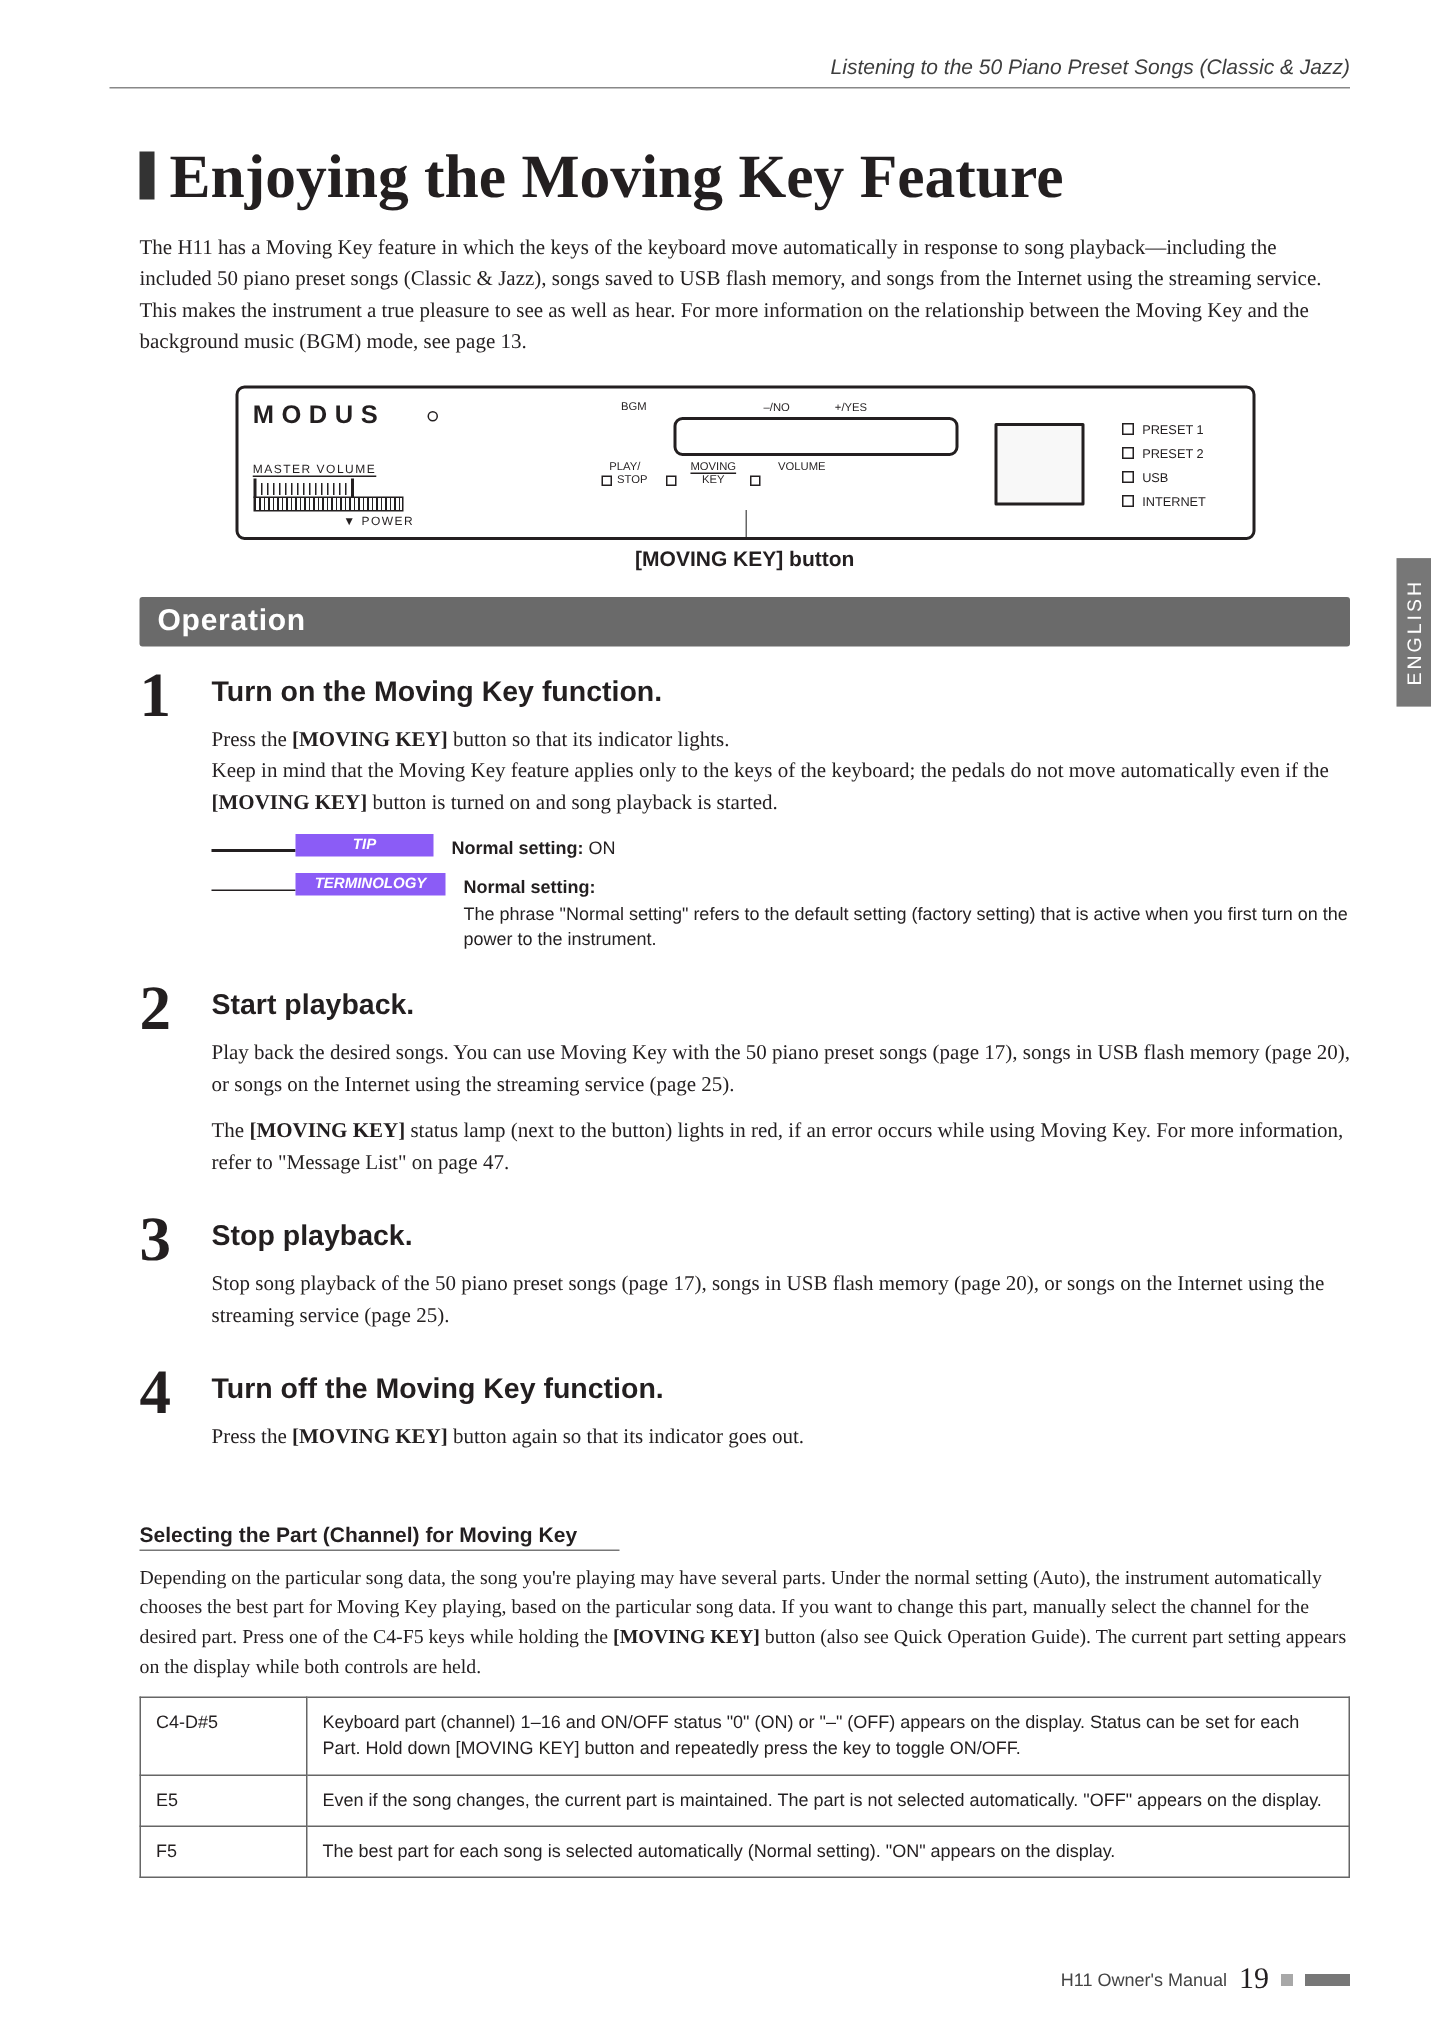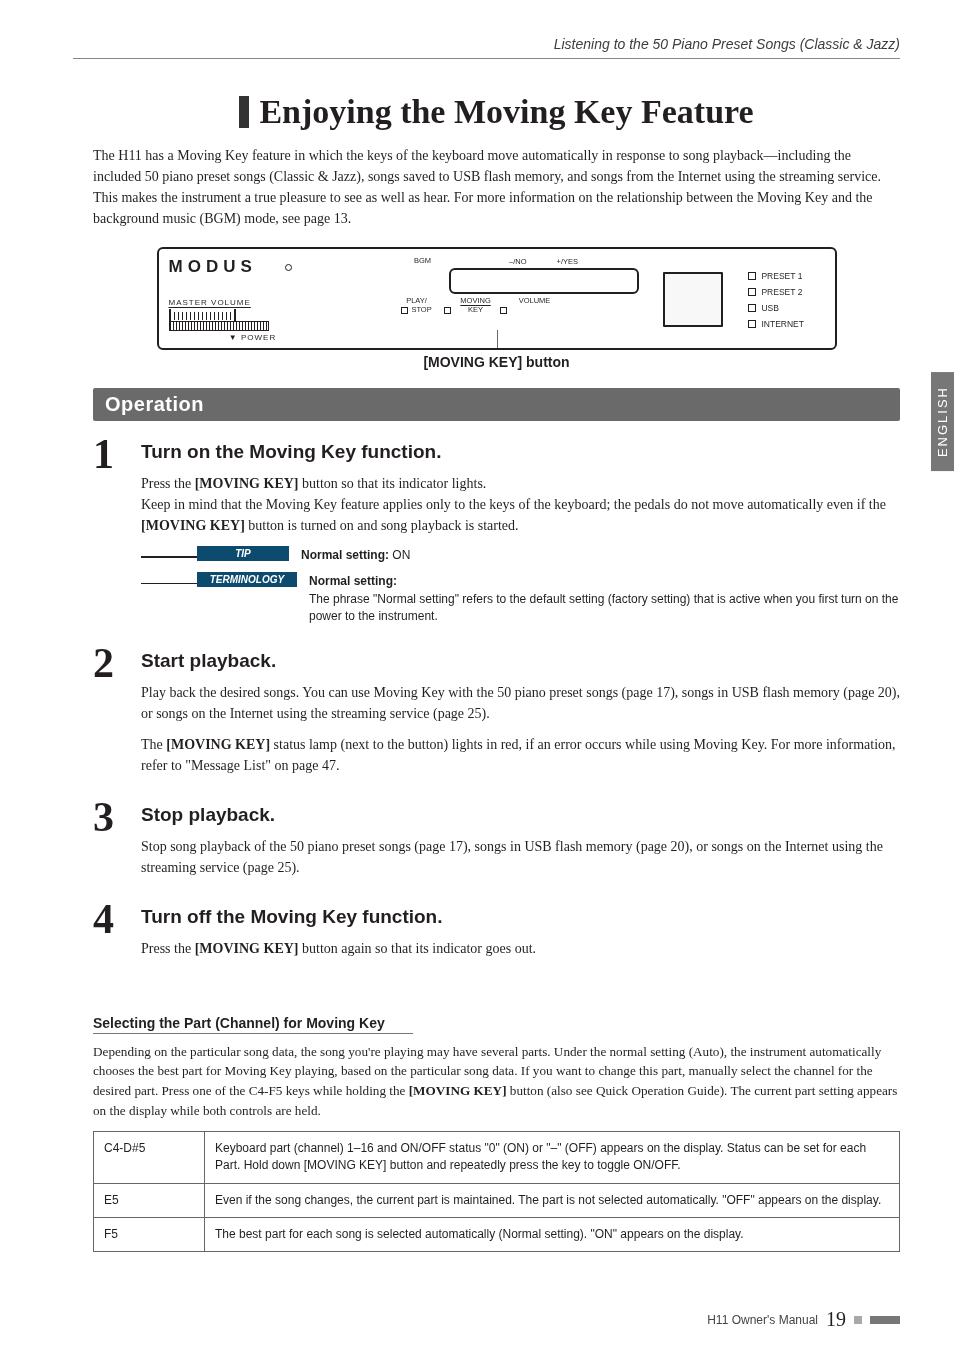--- a/index.html
+++ b/index.html
@@ -24,27 +24,26 @@
     padding-bottom: 6px;
     margin: 0 0 34px 0;
     font-family: "Helvetica Neue", Arial, sans-serif;
     font-style: italic;
   }
   .content {
     margin-left: 20px;
   }
   h1.title {
     font-family: "Times New Roman", Georgia, serif;
-    font-size: 34px;
+    font-size: 41px;
     font-weight: 700;
     margin: 0 0 14px 0;
     display: flex;
     align-items: center;
     gap: 10px;
-    justify-content: center;
   }
   h1.title .bar {
     display: inline-block;
     width: 10px;
     height: 32px;
     background: #333;
   }
   .intro {
     font-size: 14px;
     line-height: 1.5;
@@ -173,21 +172,21 @@
     gap:12px;
     margin:8px 0 6px 0;
   }
   .tag{
     display:inline-block;
     font-family:Arial, sans-serif;
     font-weight:700;
     font-style:italic;
     color:#fff;
     font-size:10px;
-    background:#0c4a6e;
+    background:#8b5cf6;
     padding:2px 10px;
     min-width:92px;
     text-align:center;
     box-sizing:border-box;
     position:relative;
   }
   .tag-lead{
     width:56px; height:1.5px; background:#231f20;
     align-self:center;
     margin-top:7px;
@@ -201,21 +200,21 @@
     margin-top:1px;
   }
   .tag-text .strong{ font-weight:700;}
   
   .subhead{
     font-family:Arial, sans-serif;
     font-weight:700;
     font-size:14px;
     border-bottom:1px solid #777;
     display:inline-block;
-    margin:34px 0 8px 0;
+    margin:24px 0 8px 0;
     padding-bottom:2px;
     width:320px;
   }
   .para{
     font-size:13.2px;
     line-height:1.5;
     margin:0 0 10px 0;
   }
   
   table.keys{

